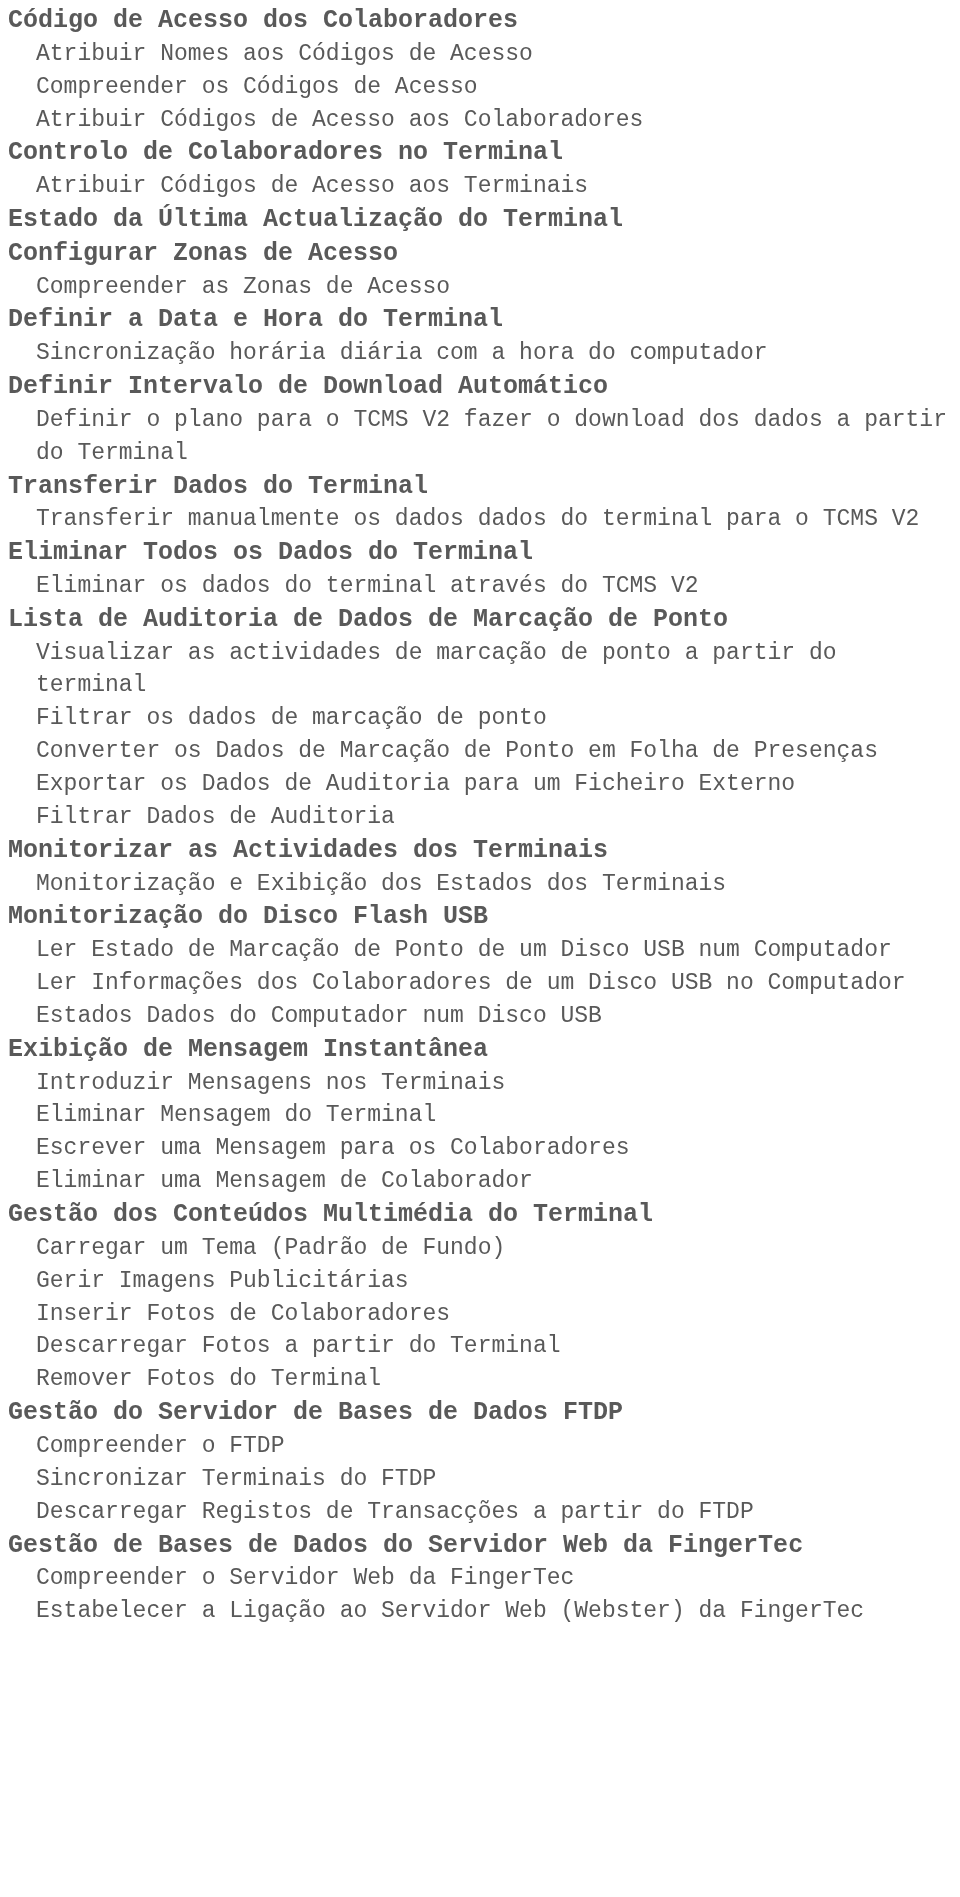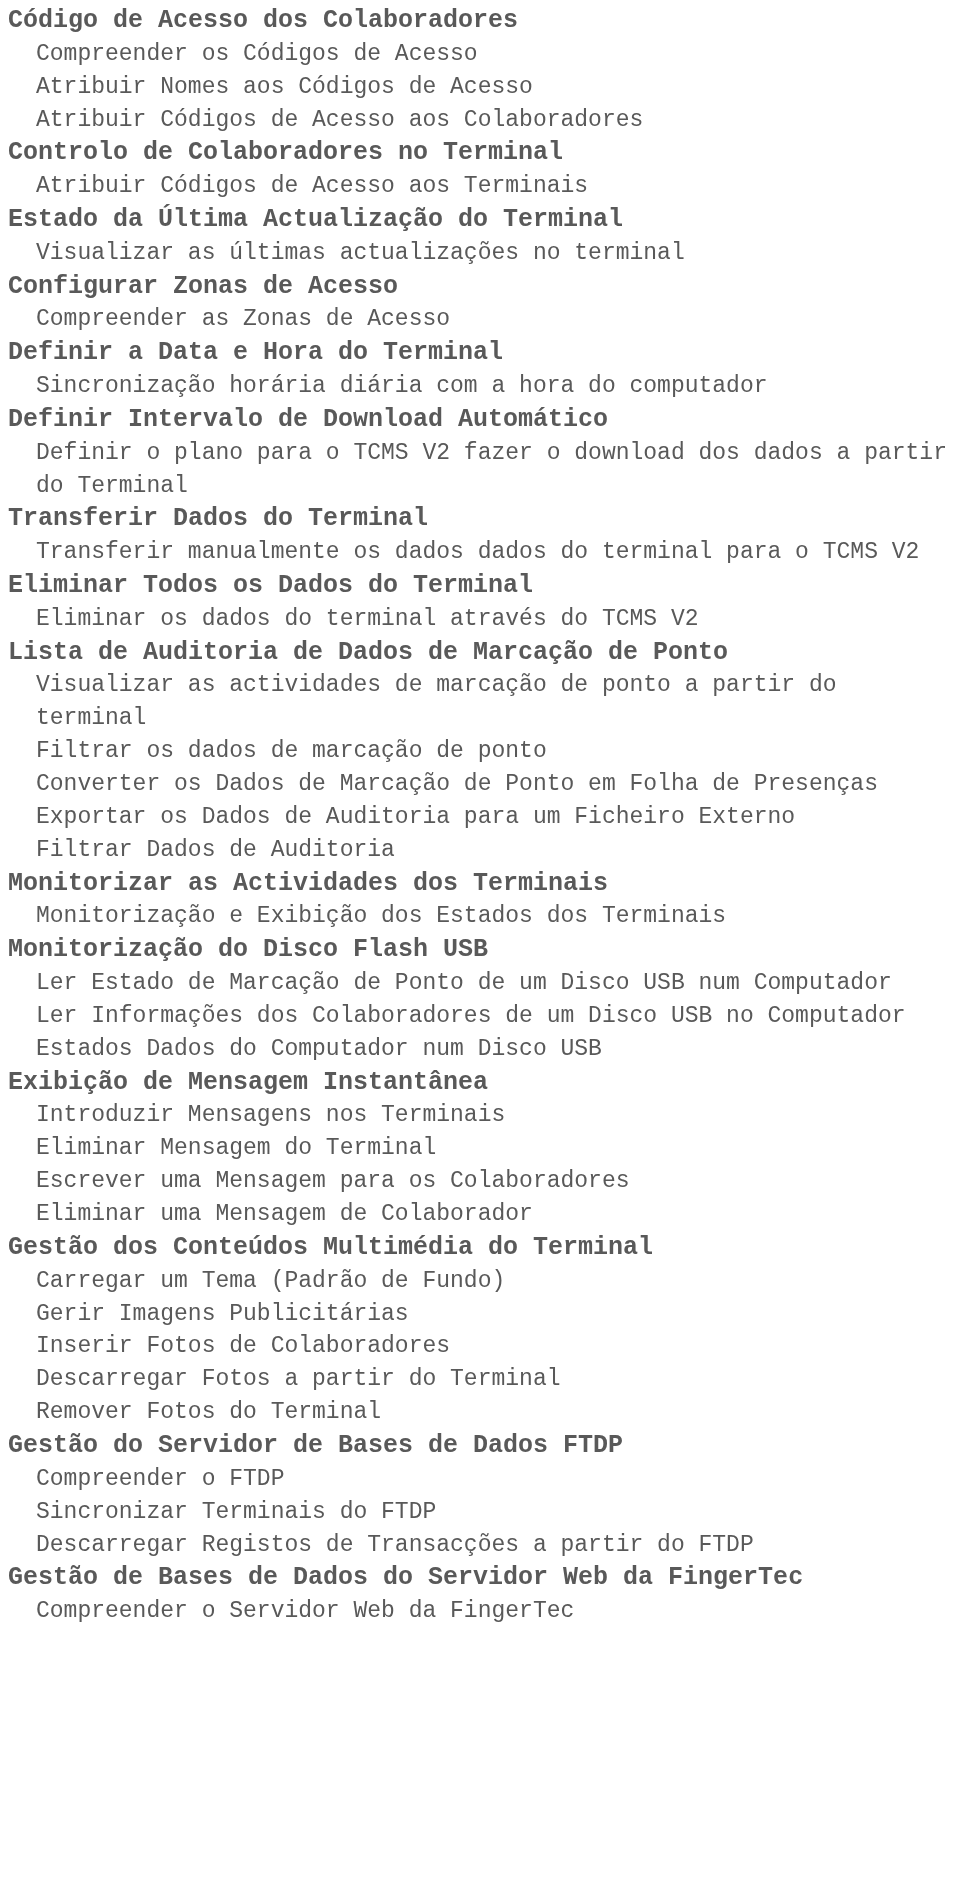--- a/index.html
+++ b/index.html
@@ -26,27 +26,26 @@
     line-height: 1.43;
     color: #595959;
     padding-left: 28px;
   }
 </style>
 </head>
 <body>
 
 <div class="page" id="toc-container">
     <div class="heading">Código de Acesso dos Colaboradores</div>
+    <div class="sub">Atribuir Nomes aos Códigos de Acesso</div>
     <div class="sub">Compreender os Códigos de Acesso</div>
-    <div class="sub">Atribuir Nomes aos Códigos de Acesso</div>
     <div class="sub">Atribuir Códigos de Acesso aos Colaboradores</div>
     <div class="heading">Controlo de Colaboradores no Terminal</div>
     <div class="sub">Atribuir Códigos de Acesso aos Terminais</div>
     <div class="heading">Estado da Última Actualização do Terminal</div>
-    <div class="sub">Visualizar as últimas actualizações no terminal</div>
     <div class="heading">Configurar Zonas de Acesso</div>
     <div class="sub">Compreender as Zonas de Acesso</div>
     <div class="heading">Definir a Data e Hora do Terminal</div>
     <div class="sub">Sincronização horária diária com a hora do computador</div>
     <div class="heading">Definir Intervalo de Download Automático</div>
     <div class="sub">Definir o plano para o TCMS V2 fazer o download dos dados a partir do Terminal</div>
     <div class="heading">Transferir Dados do Terminal</div>
     <div class="sub">Transferir manualmente os dados dados do terminal para o TCMS V2</div>
     <div class="heading">Eliminar Todos os Dados do Terminal</div>
     <div class="sub">Eliminar os dados do terminal através do TCMS V2</div>
@@ -72,13 +71,14 @@
     <div class="sub">Gerir Imagens Publicitárias</div>
     <div class="sub">Inserir Fotos de Colaboradores</div>
     <div class="sub">Descarregar Fotos a partir do Terminal</div>
     <div class="sub">Remover Fotos do Terminal</div>
     <div class="heading">Gestão do Servidor de Bases de Dados FTDP</div>
     <div class="sub">Compreender o FTDP</div>
     <div class="sub">Sincronizar Terminais do FTDP</div>
     <div class="sub">Descarregar Registos de Transacções a partir do FTDP</div>
     <div class="heading">Gestão de Bases de Dados do Servidor Web da FingerTec</div>
     <div class="sub">Compreender o Servidor Web da FingerTec</div>
+    <div class="sub">Estabelecer a Ligação ao Servidor Web (Webster) da FingerTec</div>
   </div>
 
 </body></html>

